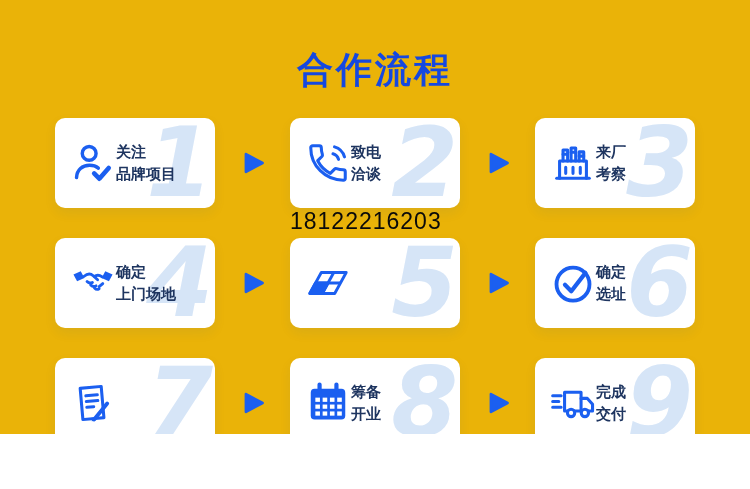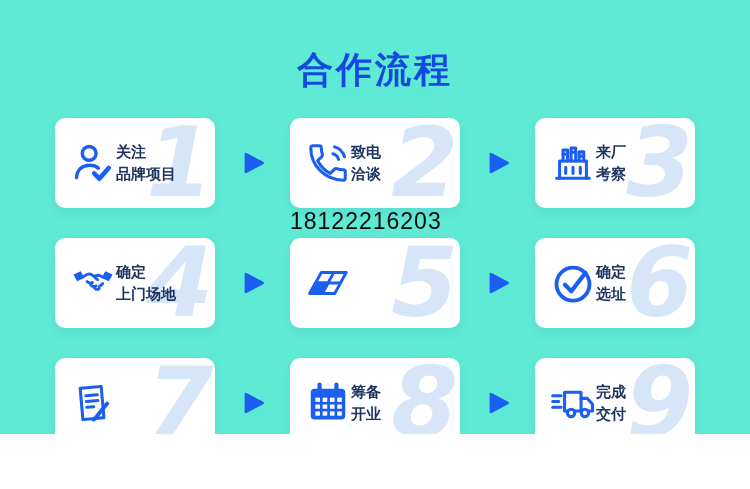--- a/index.html
+++ b/index.html
@@ -1,19 +1,19 @@
 <!DOCTYPE html>
 <html><head>
 <meta charset="utf-8">
 <style>
   * { margin:0; padding:0; box-sizing:border-box; }
   html,body { background:#ffffff; font-family:"Liberation Sans", sans-serif; }
   .stage {
     position:relative; width:750px; height:434px; margin:0 auto;
-    background:#5eead4; overflow:hidden;
+    background:#eab308; overflow:hidden;
   }
   .title {
     position:absolute; top:46px; left:0; right:0;
     text-align:center; font-size:36px; font-weight:800;
     color:#1548e0; letter-spacing:3px;
   }
   .grid { position:absolute; top:118px; left:55px; width:640px; }
   .row { display:flex; align-items:center; height:90px; margin-bottom:30px; }
   .card {
     position:relative; height:90px; background:#ffffff; border-radius:10px;

